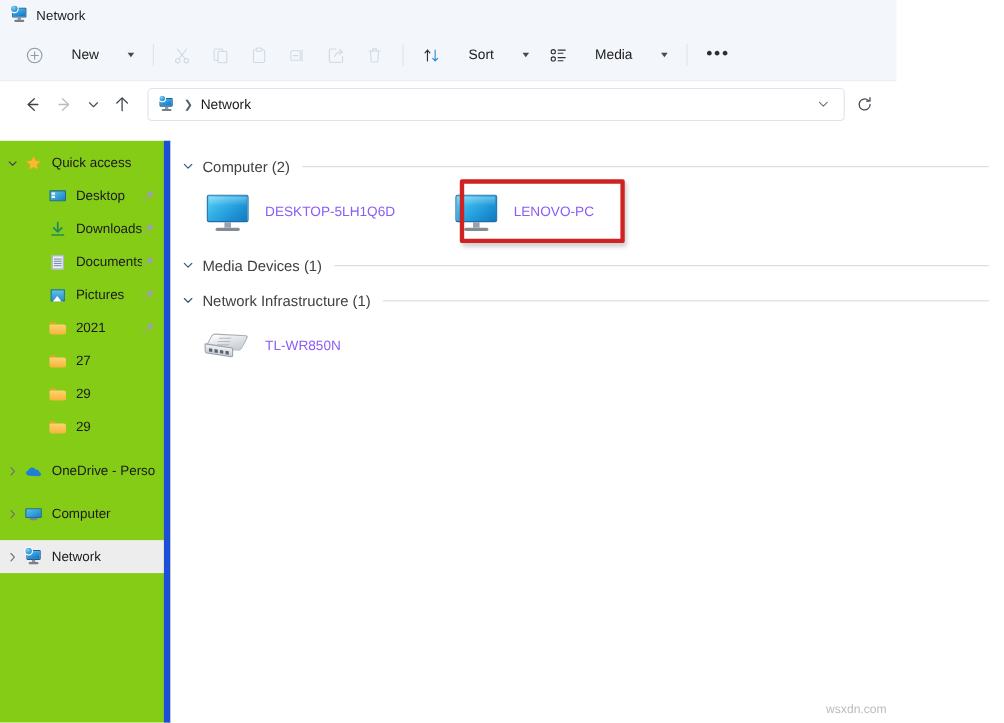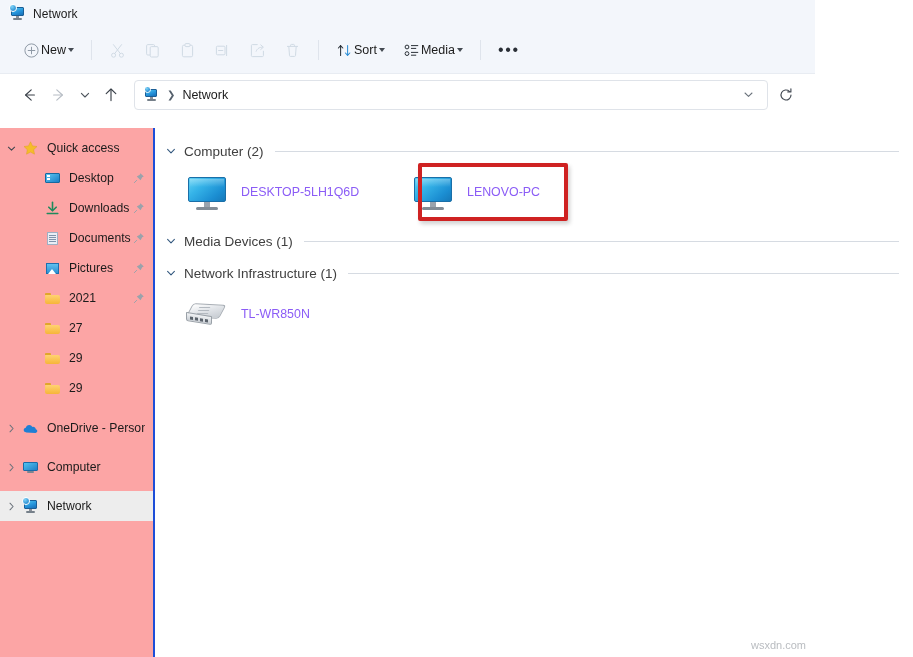--- a/index.html
+++ b/index.html
@@ -49,21 +49,21 @@
     display: flex;
     align-items: center;
     padding: 0 14px;
     border-bottom: 1px solid #e8ecf2;
   }
   .cmd-btn {
     height: 32px;
     display: flex; align-items: center;
     padding: 0 9px;
     border-radius: 4px;
-    gap: 1px;
+    gap: 25px;
     color: #1b1b1b;
     font-size: 12.5px;
     cursor: default;
   }
   .cmd-btn.disabled { opacity: .42; }
   .cmd-sep { width: 1px; height: 20px; background: #dfe4ec; margin: 0 8px; flex: none; }
   .cmd-label { font-size: 12.5px; color: #1b1b1b; }
   .chev {
     width: 0; height: 0; margin-left: 1px;
     border-left: 3.5px solid transparent;
@@ -114,22 +114,22 @@
     position: absolute;
     top: 128px; left: 0;
     width: 913px; height: 529px;
     display: flex;
   }
 
   
   .sidebar {
     width: 155px;
     height: 100%;
-    background: #fca5a5;
-    border-right: 2px solid #1d4ed8;
+    background: #84cc16;
+    border-right: 6px solid #1d4ed8;
     padding-top: 5px;
     overflow: hidden;
   }
   .tree-item {
     height: 30px;
     display: flex; align-items: center;
     padding-right: 8px;
     position: relative;
     cursor: default;
   }

